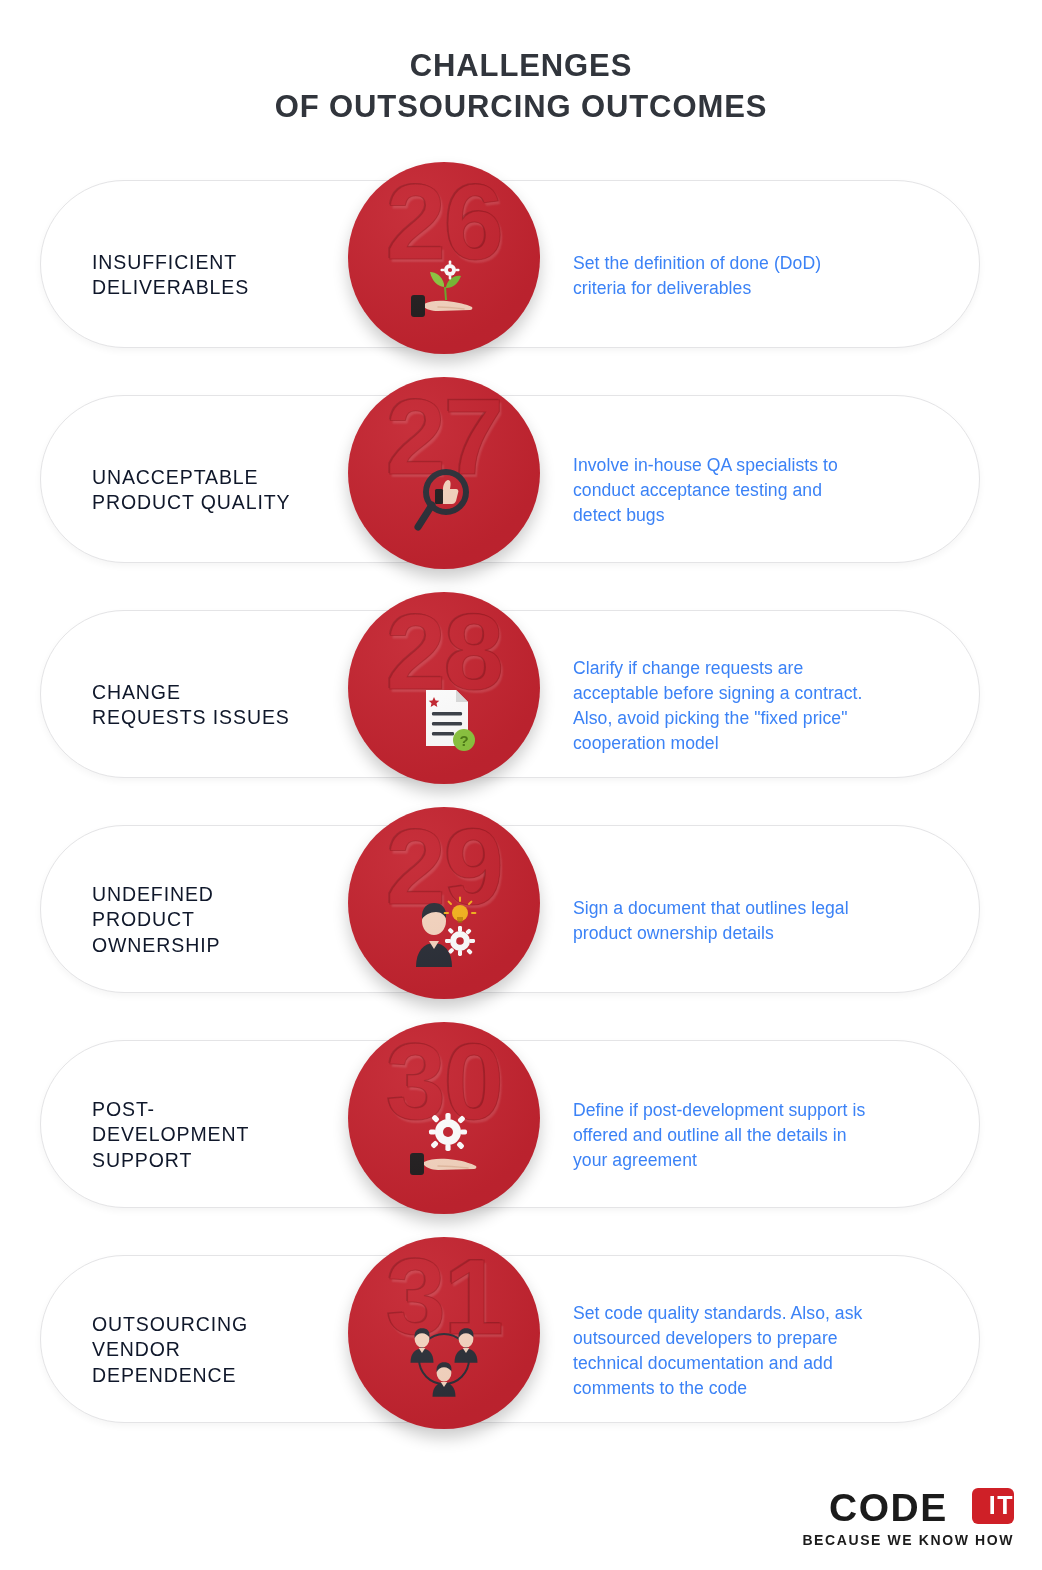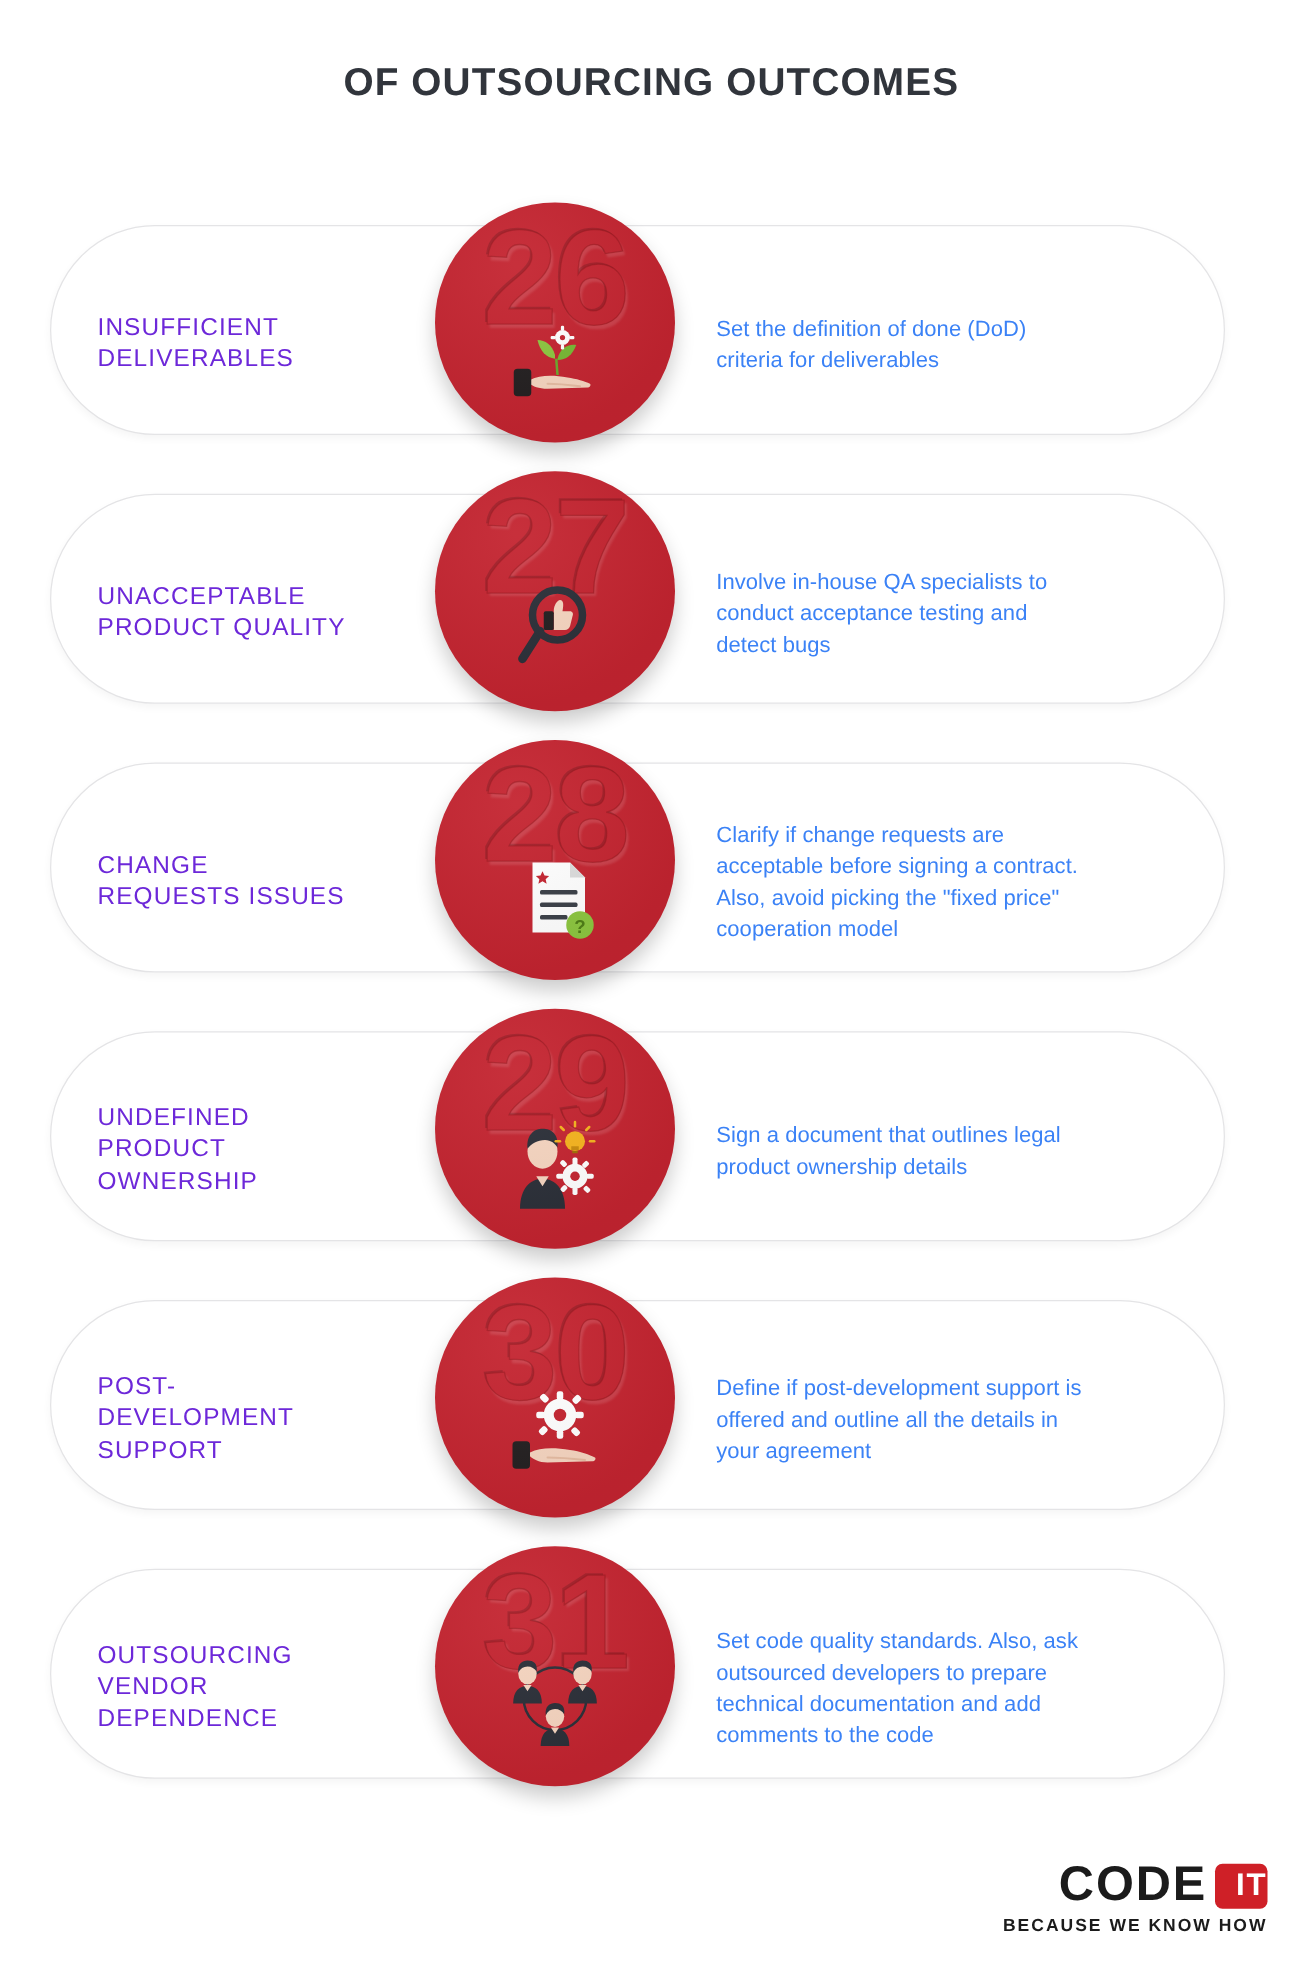--- a/index.html
+++ b/index.html
@@ -54,29 +54,29 @@
     height: 168px;
     box-sizing: border-box;
     border: 1px solid #e4e4e6;
     border-radius: 84px;
     background: #ffffff;
     box-shadow: 0 3px 7px rgba(0,0,0,0.045);
   }
 
   .label {
     position: absolute;
-    left: 78px;
+    left: 92px;
     top: 50%;
     transform: translateY(-50%);
     width: 250px;
     font-size: 19.5px;
     font-weight: 400;
     letter-spacing: 0.9px;
     line-height: 1.33;
-    color: #6d28d9;
+    color: #0f172a;
     text-transform: uppercase;
     white-space: pre-line;
   }
 
   .desc {
     position: absolute;
     left: 573px;
     top: 50%;
     transform: translateY(-50%);
     width: 380px;
@@ -142,23 +142,23 @@
   
   .logo {
     position: absolute;
     right: 28px;
     bottom: 22px;
     width: 216px;
     text-align: right;
   }
   .logo-top {
     display: flex;
-    align-items: flex-end;
+    align-items: flex-start;
     justify-content: flex-end;
-    gap: 6px;
+    gap: 24px;
   }
   .logo-code {
     font-family: "Liberation Sans", sans-serif;
     font-size: 39px;
     font-weight: bold;
     letter-spacing: 1.5px;
     color: #1b1b1b;
     line-height: 1;
   }
   .logo-it-box {
@@ -182,20 +182,21 @@
     font-weight: bold;
     letter-spacing: 1.6px;
     color: #1b1b1b;
     text-align: right;
   }
 </style>
 </head>
 <body>
 
 <div class="title-block">
+  <span class="title-line">CHALLENGES</span>
   <span class="title-line">OF OUTSOURCING OUTCOMES</span>
 </div>
 
 <div class="rows">
 
   <div class="row">
     <div class="card"></div>
     <div class="label">INSUFFICIENT
 DELIVERABLES</div>
     <div class="circle-wrap">

